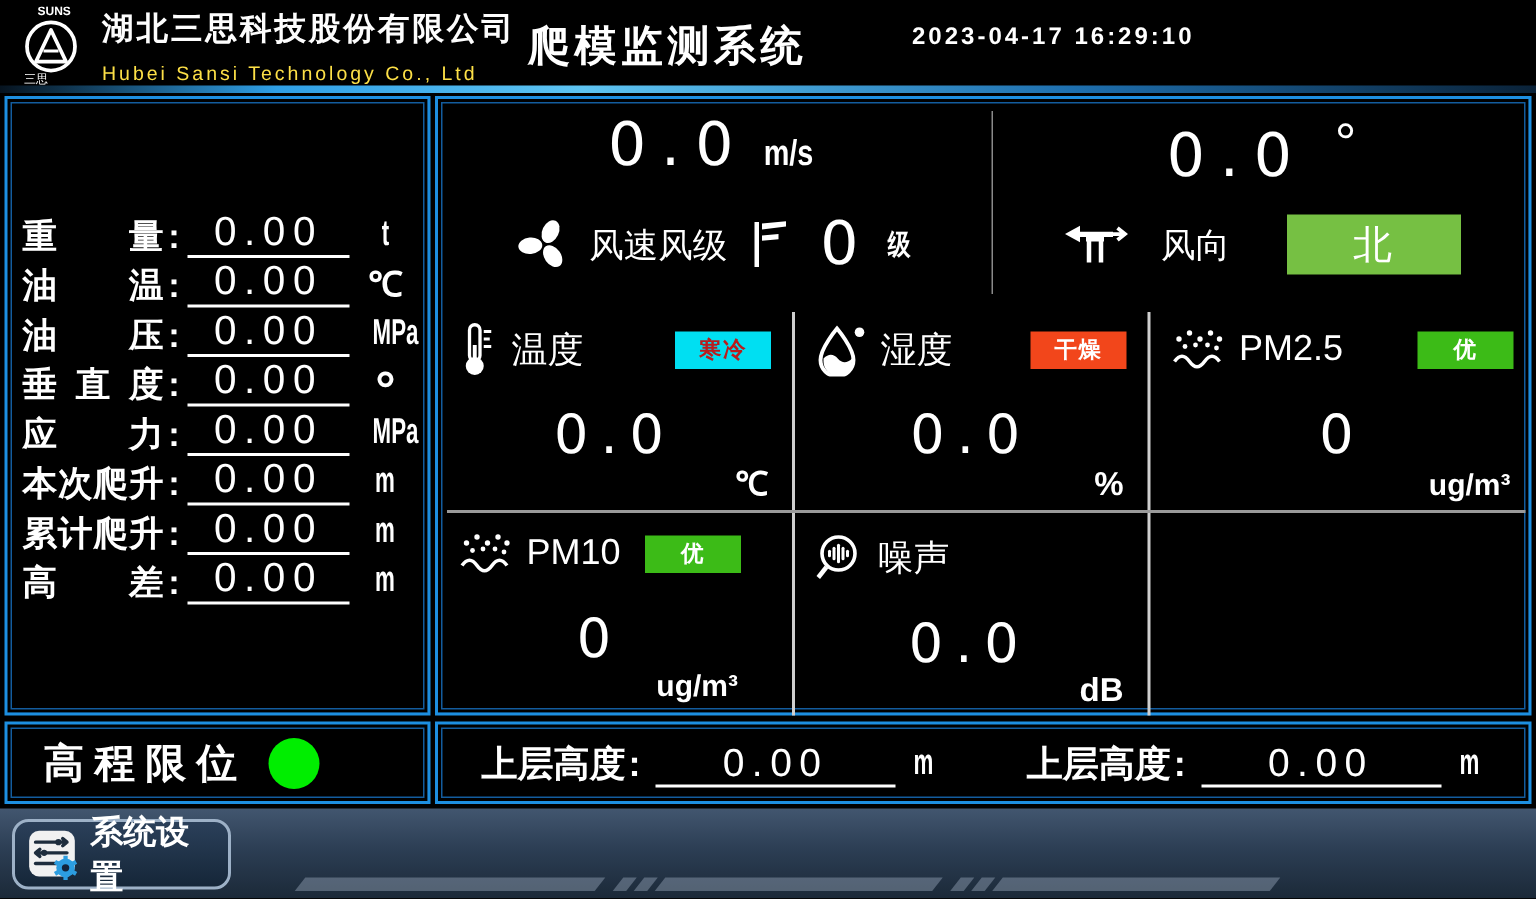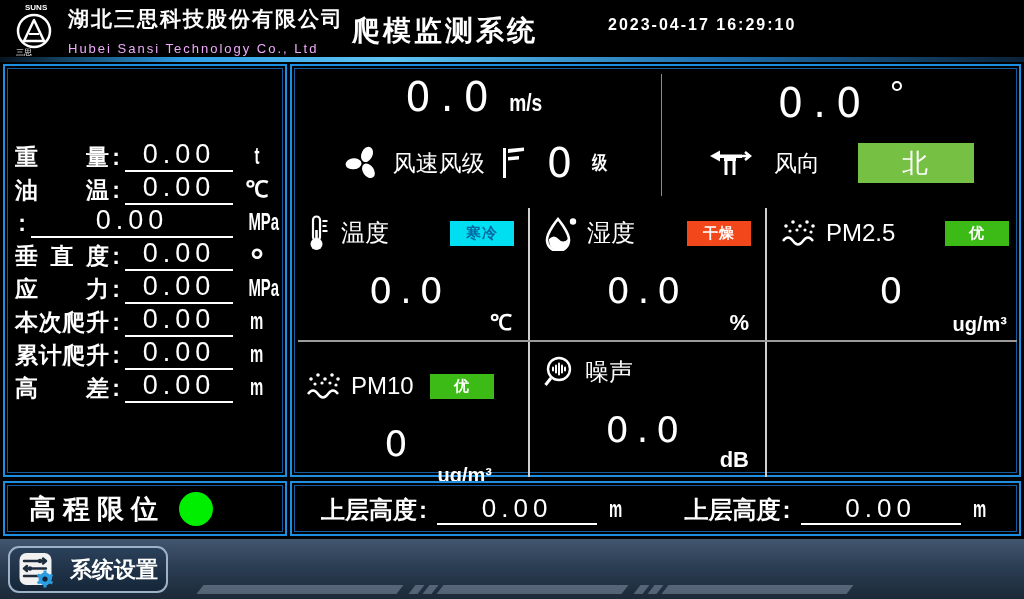--- a/index.html
+++ b/index.html
@@ -5,21 +5,21 @@
   * { margin:0; padding:0; box-sizing:border-box; }
   html,body { background:#000; }
   body { font-family:"Liberation Sans", sans-serif; color:#fff; }
   #screen { position:relative; width:1024px; height:599px; background:#000; overflow:hidden; }
 
   
   #header { position:absolute; left:0; top:0; width:1024px; height:74px; background:#000; }
   #logo { position:absolute; left:8px; top:1px; }
   #company { position:absolute; left:68px; top:5px; }
   .company-cn { font-size:21px; font-weight:bold; letter-spacing:2px; color:#fdfdfd; }
-  .company-en { font-size:13px; letter-spacing:2px; color:#f0abfc; margin-top:8px; }
+  .company-en { font-size:13px; letter-spacing:2px; color:#fde047; margin-top:8px; }
   #page-title { position:absolute; left:352px; top:12px; font-size:28px; font-weight:bold; letter-spacing:3px; }
   #datetime { position:absolute; left:608px; top:16px; font-size:16px; font-weight:bold; letter-spacing:2px; }
   #header-divider { position:absolute; left:0; top:57px; width:1024px; height:5px;
     background:linear-gradient(to right,#06131f 0%,#2f9fe6 18%,#5ec4f2 38%,#1e6fae 70%,#0a2238 100%); }
 
   
   .panel { position:absolute; border:2px solid #1d8fe1; background:#000;
            box-shadow: inset 0 0 0 2px #000, inset 0 0 0 3px #135c9e; }
   #left-panel  { left:3px;  top:64px;  width:284px; height:413px;
                  display:flex; flex-direction:column; justify-content:center; padding:8px 10px; }
@@ -72,23 +72,23 @@
   .h-group { display:flex; align-items:flex-end; }
   .h-label { font-size:24px; font-weight:bold; line-height:30px; }
   .h-colon { font-size:24px; font-weight:bold; line-height:30px; margin:0 2px; }
   .h-value { width:160px; text-align:center; font-size:26px; letter-spacing:5px;
              border-bottom:2px solid #fff; line-height:30px; margin:0 8px; }
   .h-unit { display:inline-block; font-size:24px; font-weight:bold; transform:scaleX(0.62); line-height:32px; }
 
   
   #footer { position:absolute; left:0; top:539px; width:1024px; height:60px;
             background:linear-gradient(#42566f 0%, #2c3e54 45%, #1b2938 100%); }
-  #settings-btn { position:absolute; left:8px; top:7px; width:160px; height:47px; border-radius:11px;
+  #settings-btn { position:absolute; left:8px; top:7px; width:146px; height:47px; border-radius:11px;
             background:linear-gradient(#2b405a, #152638); border:2px solid #9db1c7;
-            display:flex; align-items:center; padding:0 8px; cursor:pointer;justify-content:space-between; }
+            display:flex; align-items:center; padding:0 8px; cursor:pointer; }
   #settings-btn span { font-size:22px; font-weight:bold; margin-left:7px; }
   .stripe { position:absolute; bottom:5px; height:9px; background:rgba(165,180,200,0.40); transform:skewX(-38deg); }
 
   svg { display:block; }
 </style>
 </head>
 <body>
 
 <div id="screen">
 
@@ -116,20 +116,21 @@
       <span class="m-value">0.00</span>
       <span class="m-unit"><span class="u-cond">t</span></span>
     </div>
     <div class="m-row">
       <span class="m-label">油温</span>
         <span class="m-colon">:</span>
       <span class="m-value">0.00</span>
       <span class="m-unit">℃</span>
     </div>
     <div class="m-row">
+      <span class="m-label">油压</span>
         <span class="m-colon">:</span>
       <span class="m-value">0.00</span>
       <span class="m-unit"><span class="u-cond">MPa</span></span>
     </div>
     <div class="m-row">
       <span class="m-label">垂直度</span>
         <span class="m-colon">:</span>
       <span class="m-value">0.00</span>
       <span class="m-unit u-deg">°</span>
     </div>
@@ -211,21 +212,21 @@
 
     <div class="cell" style="left:0; top:138px; width:236px; height:136px;">
       <div class="cell-head">
         <svg width="26" height="38" viewBox="0 0 26 38">
           <rect x="7" y="2.5" width="7" height="24" rx="3.5" fill="none" stroke="#fff" stroke-width="2.2"></rect>
           <circle cx="10.5" cy="30" r="6" fill="#fff"></circle>
           <rect x="9.2" y="16" width="2.6" height="13" fill="#fff"></rect>
           <path d="M16.5,7 h5 M16.5,12 h4 M16.5,17 h5" stroke="#fff" stroke-width="2"></path>
         </svg>
         <span class="cell-label">温度</span>
-        <span class="badge" style="background-color: rgb(0, 223, 242); color: #0369a1;">寒冷</span>
+        <span class="badge" style="background-color: rgb(0, 223, 242); color: #b91c1c;">寒冷</span>
       </div>
       <div class="cell-value">0.0</div>
       <div class="cell-unit">℃</div>
     </div>
 
     <div class="cell" style="left:238px; top:138px; width:235px; height:136px;">
       <div class="cell-head">
         <svg width="34" height="36" viewBox="0 0 34 36">
           <path d="M14,4 C14,4 3,17 3,25 a11,11 0 0 0 22,0 C25,17 14,4 14,4 Z" fill="none" stroke="#fff" stroke-width="2.6"></path>
           <path d="M5,24 q5,-5 9.5,0 t9.5,0 l0,2 a9.5,9.5 0 0 1 -19,0 z" fill="#fff"></path>
@@ -254,21 +255,21 @@
           </g>
           <path d="M2,24 q5,-7 10,0 t10,0 t10,0" fill="none" stroke="#fff" stroke-width="2.4"></path>
         </svg>
         <span class="cell-label">PM2.5</span>
         <span class="badge" style="background-color: rgb(60, 187, 23); color: rgb(255, 255, 255);">优</span>
       </div>
       <div class="cell-value">0</div>
       <div class="cell-unit slant">ug/m³</div>
     </div>
 
-    <div class="cell" style="left:0; top:291px; width:216px; height:134px;">
+    <div class="cell" style="left:0; top:274px; width:216px; height:134px;">
       <div class="cell-head">
         <svg width="36" height="32" viewBox="0 0 36 32">
           <g fill="#fff">
             <circle cx="5" cy="9" r="1.8"></circle>
               <circle cx="12" cy="5" r="1.8"></circle>
               <circle cx="19" cy="9" r="1.8"></circle>
             <circle cx="26" cy="5" r="1.8"></circle>
               <circle cx="32" cy="9" r="1.8"></circle>
             <circle cx="9" cy="14" r="1.6"></circle>
               <circle cx="16" cy="13" r="1.6"></circle>

